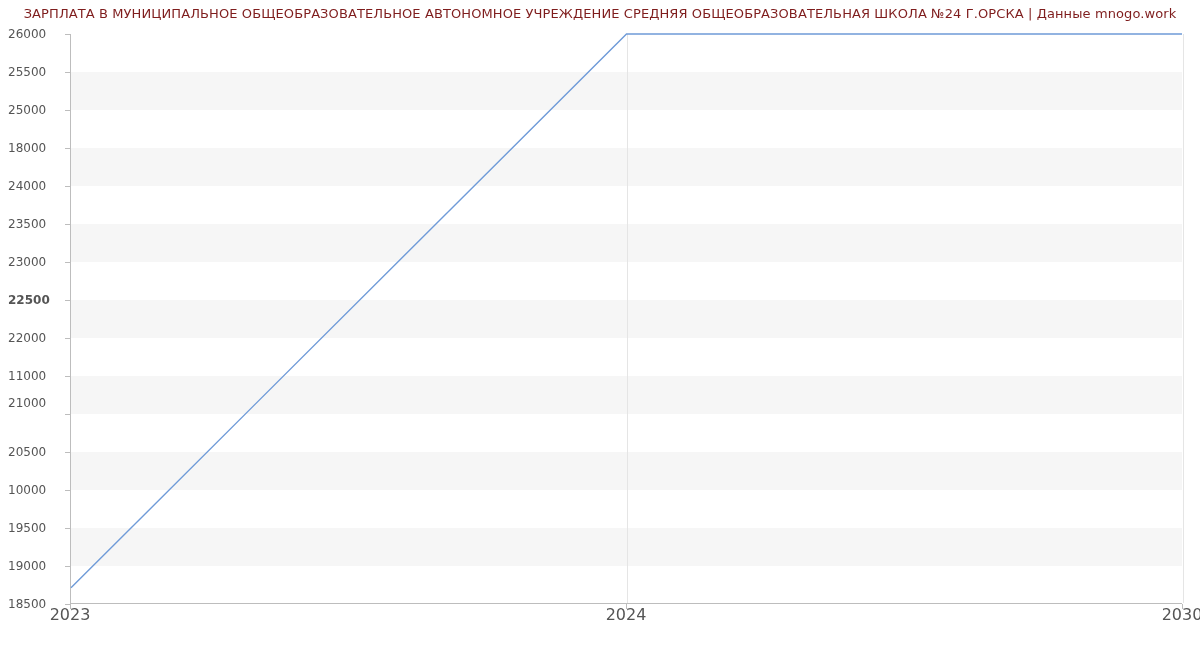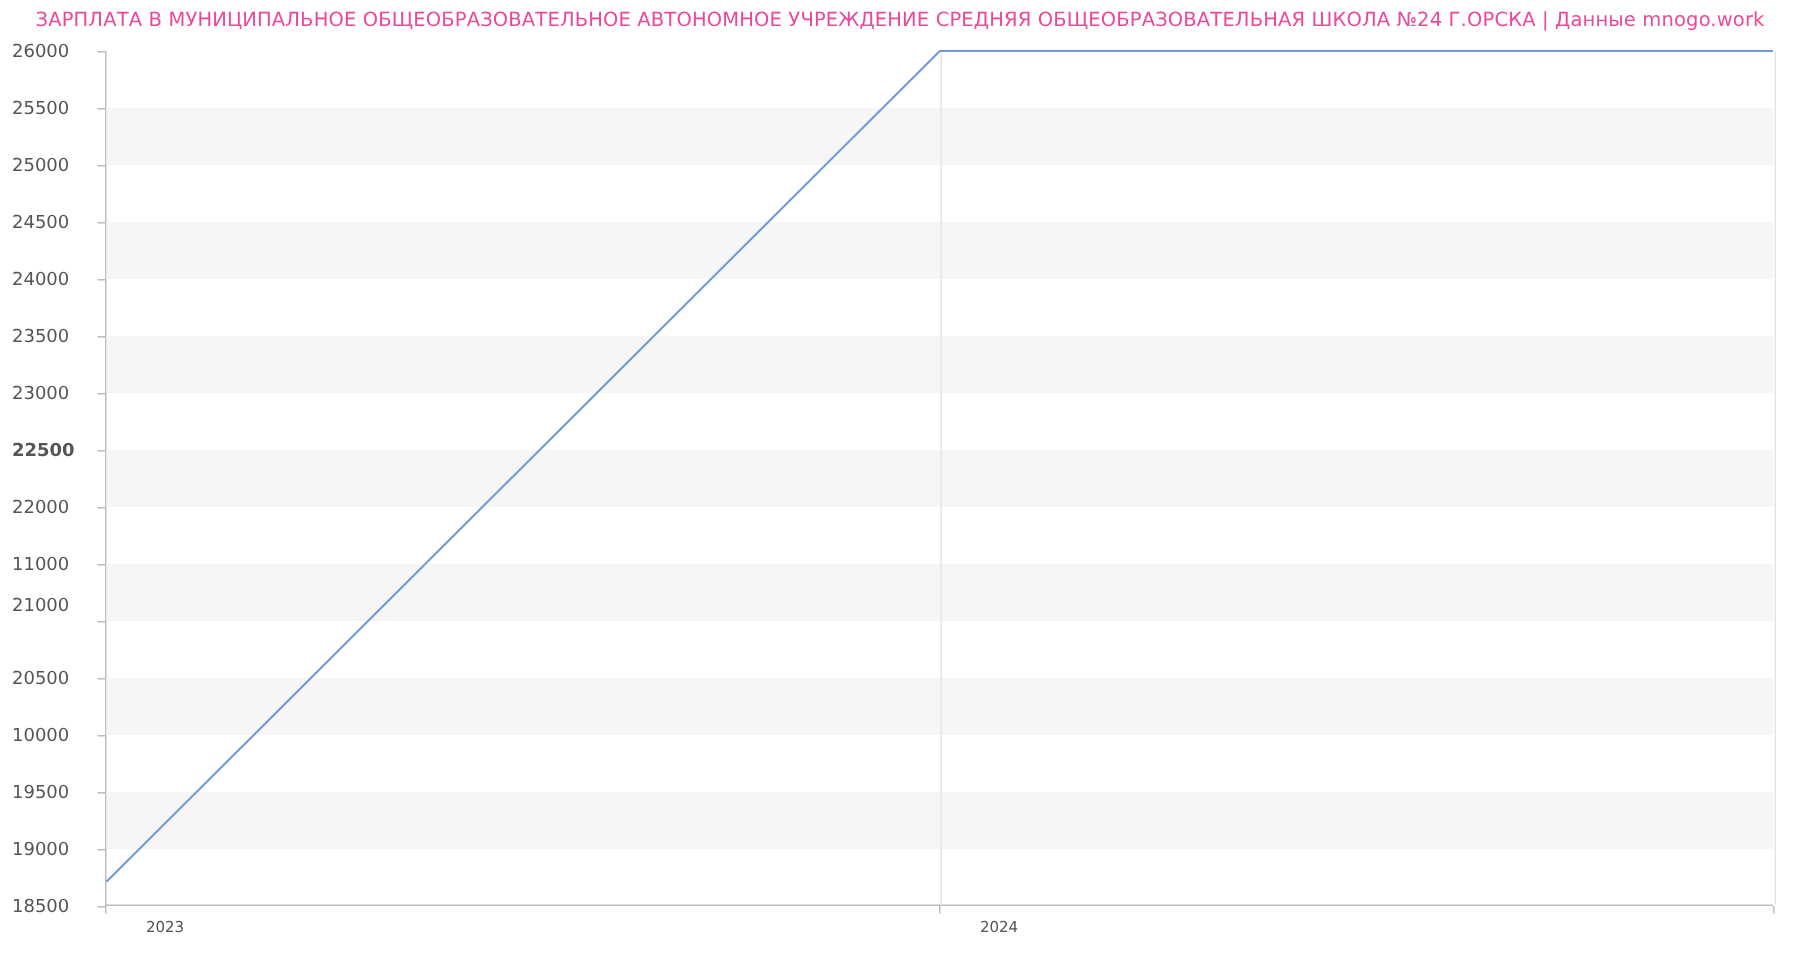--- a/index.html
+++ b/index.html
@@ -17,21 +17,21 @@
     width: 1200px;
     height: 650px;
   }
   .title {
     position: absolute;
     top: 6px;
     left: 0;
     width: 1200px;
     text-align: center;
     font-size: 13px;
-    color: #ec4899;
+    color: #7f1d1d;
     letter-spacing: 0.1px;
   }
   .plot {
     position: absolute;
     left: 70px;
     top: 34px;
     width: 1112px;
     height: 570px;
     border-left: 1px solid #bdbdbd;
     border-bottom: 1px solid #bdbdbd;
@@ -54,24 +54,23 @@
     position: absolute;
     right: 1136px; 
     width: 56px;
     font-size: 12px;
     color: #555555;
     transform: translateY(-50%);
   }
   .xtick {
     position: absolute;
     bottom: 26px;
-    font-size: 10px;
+    font-size: 16px;
     color: #555555;
     transform: translateX(-50%);
-    margin-left: 40px;
   }
   svg.line {
     position: absolute;
     left: 0;
     top: 0;
     width: 100%;
     height: 100%;
     overflow: visible;
   }
   .series-path {
@@ -124,21 +123,21 @@
     <div class="ytick" style="top: 338px;">22000</div>
     <div class="tickmark" style="left: 65px; top: 338px; width: 5px; height: 1px;"></div>
     <div class="ytick" style="top: 300px; font-weight: bold;">22500</div>
     <div class="tickmark" style="left: 65px; top: 300px; width: 5px; height: 1px;"></div>
     <div class="ytick" style="top: 262px;">23000</div>
     <div class="tickmark" style="left: 65px; top: 262px; width: 5px; height: 1px;"></div>
     <div class="ytick" style="top: 224px;">23500</div>
     <div class="tickmark" style="left: 65px; top: 224px; width: 5px; height: 1px;"></div>
     <div class="ytick" style="top: 186px;">24000</div>
     <div class="tickmark" style="left: 65px; top: 186px; width: 5px; height: 1px;"></div>
-    <div class="ytick" style="top: 148px;">24500</div>
+    <div class="ytick" style="top: 148px;">18000</div>
     <div class="tickmark" style="left: 65px; top: 148px; width: 5px; height: 1px;"></div>
     <div class="ytick" style="top: 110px;">25000</div>
     <div class="tickmark" style="left: 65px; top: 110px; width: 5px; height: 1px;"></div>
     <div class="ytick" style="top: 72px;">25500</div>
     <div class="tickmark" style="left: 65px; top: 72px; width: 5px; height: 1px;"></div>
     <div class="ytick" style="top: 34px;">26000</div>
     <div class="tickmark" style="left: 65px; top: 34px; width: 5px; height: 1px;"></div>
     <div class="xtick" style="left: 70px;">2023</div>
     <div class="tickmark" style="left: 70px; top: 604px; width: 1px; height: 5px;"></div>
     <div class="xtick" style="left: 626px;">2024</div>

